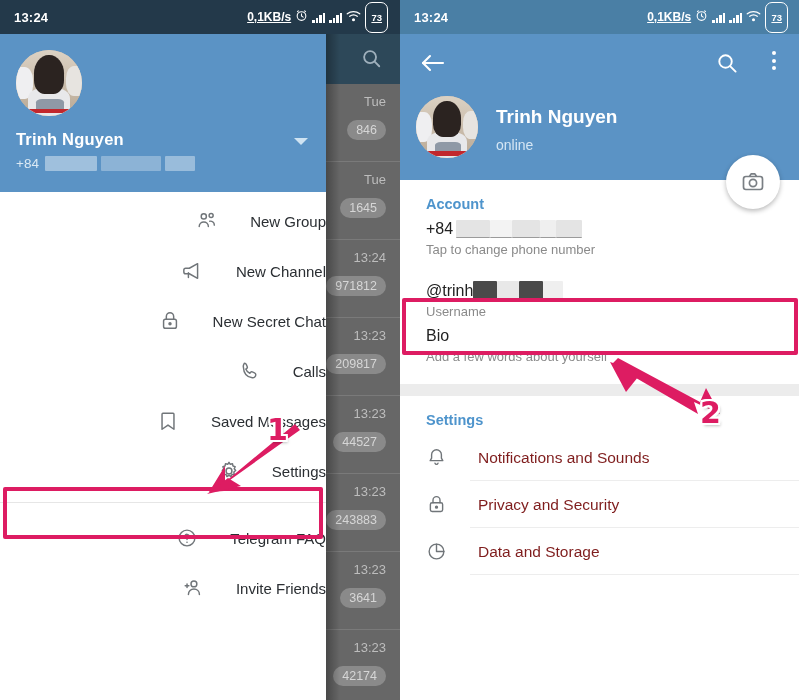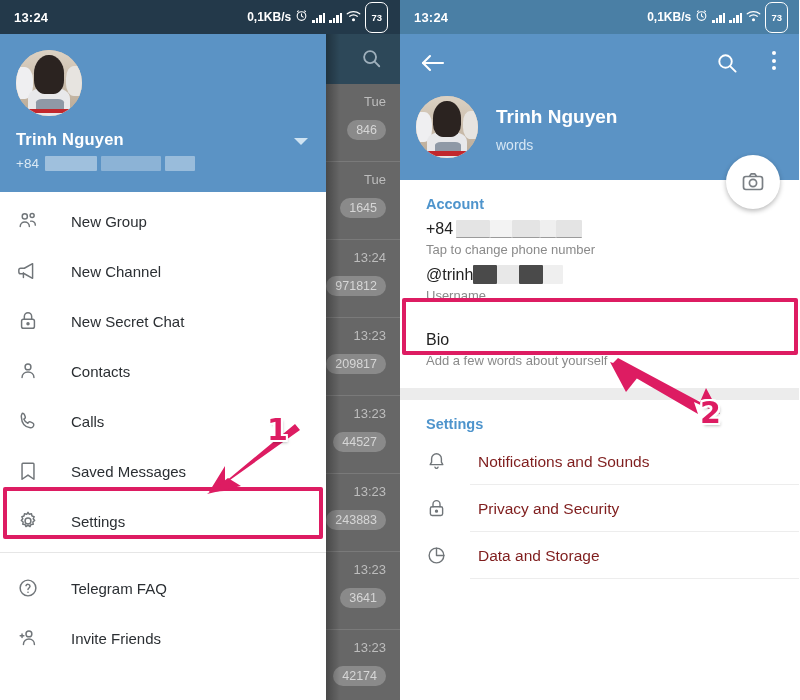--- a/index.html
+++ b/index.html
@@ -18,21 +18,21 @@
 
   
   .statusbar {
     position: absolute; top: 0; left: 0; width: 100%; height: 34px;
     color: #ffffff; font-size: 13px; font-weight: bold;
     display: flex; align-items: center;
   }
   .sb-dark  { background: #23394a; }
   .sb-blue  { background: #4a7fa5; }
   .sb-time  { margin-left: 14px; letter-spacing: .2px; }
-  .sb-right { margin-left: auto; margin-right: 12px; display: flex; align-items: center; gap: 4px; }
+  .sb-right { margin-left: auto; margin-right: 12px; display: flex; align-items: center; gap: 4px; text-decoration: underline; }
   .sb-net   { font-size: 12px; font-weight: bold; }
   .sb-ico   { display: inline-block; }
   .batt {
     border: 1.4px solid #fff; border-radius: 7px; padding: 8px 5px;
     font-size: 9.5px; line-height: 13px; font-weight: bold;
   }
   .bars { display: inline-flex; align-items: flex-end; gap: 1.2px; height: 11px; }
   .bars i { display: block; width: 2.4px; background: #fff; }
   .bars i:nth-child(1){height:3px}.bars i:nth-child(2){height:5px}
   .bars i:nth-child(3){height:7.5px}.bars i:nth-child(4){height:10px}
@@ -83,21 +83,21 @@
   #drawer-phone { position: absolute; left: 16px; top: 122px; color: #dbe9f4; font-size: 13.5px;
      display: flex; align-items: center; gap: 2px; }
   .redact { display: inline-block; height: 15px; border-radius: 1px; }
   .redact.blue { background: rgba(255,255,255,.42); }
   #drawer-caret { position: absolute; right: 18px; top: 104px;
      width: 0; height: 0; border-left: 7px solid transparent; border-right: 7px solid transparent;
      border-top: 7px solid #cfe3f2; }
 
   .menu { padding-top: 4px; }
   .menu-item {
-    height: 50px; display: flex; align-items: center; padding-left: 17px; position: relative;
+    height: 50px; display: flex; align-items: center; padding-left: 36px; position: relative; justify-content: flex-end;
   }
   .menu-ico { width: 34px; display: flex; align-items: center; justify-content: flex-start; color: #707579; }
   .menu-label { font-size: 15px; color: #2b2f33; margin-left: 20px; }
   .menu-sep { height: 1px; background: #e6e6e6; margin: 6px 0; }
 
   
   #settings-highlight {
     position: absolute; left: 3px; top: 487px; width: 320px; height: 52px;
     border: 4px solid #dd1c62; border-radius: 2px; pointer-events: none;
   }
@@ -248,29 +248,20 @@
           </div>
           <div class="menu-item">
             <span class="menu-ico">
               <svg width="22" height="22" viewBox="0 0 24 24" fill="none" stroke="#707579" stroke-width="1.6" stroke-linecap="round" stroke-linejoin="round">
                 <rect x="5" y="10" width="14" height="10" rx="2"></rect>
                 <path d="M8 10V7a4 4 0 0 1 8 0v3"></path>
                 <circle cx="12" cy="15" r="1.1" fill="#707579"></circle>
               </svg>
             </span>
                    <span class="menu-label">New Secret Chat</span>
-          </div>
-          <div class="menu-item">
-            <span class="menu-ico">
-              <svg width="22" height="22" viewBox="0 0 24 24" fill="none" stroke="#707579" stroke-width="1.6" stroke-linecap="round" stroke-linejoin="round">
-                <circle cx="12" cy="7.5" r="3.2"></circle>
-                <path d="M5.5 19c0-3.6 2.9-6 6.5-6s6.5 2.4 6.5 6"></path>
-              </svg>
-            </span>
-                   <span class="menu-label">Contacts</span>
           </div>
           <div class="menu-item">
             <span class="menu-ico">
               <svg width="22" height="22" viewBox="0 0 24 24" fill="none" stroke="#707579" stroke-width="1.6" stroke-linecap="round" stroke-linejoin="round">
                 <path d="M6 3.5c1 0 1.6.4 2 1.4l1 2.4c.3.8.1 1.4-.5 1.9l-1 .8c.8 2 2.3 3.6 4.3 4.5l.8-1c.5-.6 1.1-.8 1.9-.5l2.4 1c1 .4 1.4 1 1.4 2 0 2.1-1.7 3.5-3.8 3.3C8.6 18.8 5.2 15.4 4.7 7.3 4.5 5.2 5.9 3.5 6 3.5z"></path>
               </svg>
             </span>
                    <span class="menu-label">Calls</span>
           </div>
           <div class="menu-item">
@@ -344,21 +335,21 @@
             <div class="sky"></div>
             <div class="sideA"></div>
             <div class="sideB"></div>
           <div class="shirt"></div>
             <div class="hair"></div>
             <div class="pants"></div>
             <div class="redln"></div>
           </div>
       </div>
       <div id="profile-name">Trinh Nguyen</div>
-      <div id="profile-status">words</div>
+      <div id="profile-status">online</div>
     </div>
 
     <div id="camera-fab">
       <svg width="24" height="24" viewBox="0 0 24 24" fill="none" stroke="#7a7f84" stroke-width="1.7">
         <rect x="2.5" y="6.5" width="19" height="13" rx="2.4"></rect>
         <path d="M8.5 6.5l1.6-2.6h3.8l1.6 2.6" stroke-linejoin="round"></path>
         <circle cx="12" cy="13" r="3.6"></circle>
       </svg>
     </div>
 
@@ -370,32 +361,32 @@
           <span>+84</span>
           <span class="redact grey acct-underline" style="width:34px;height:18px;margin-left:3px"></span>
           <span class="redact acct-underline" style="width:22px;height:18px;background:#f3f3f3"></span>
           <span class="redact grey acct-underline" style="width:28px;height:18px"></span>
           <span class="redact acct-underline" style="width:16px;height:18px;background:#efefef"></span>
           <span class="redact grey acct-underline" style="width:26px;height:18px"></span>
         </div>
         <div class="acct-sub">Tap to change phone number</div>
       </div>
 
-      <div class="acct-row" style="">
+      <div class="acct-row" style="margin-top:16px">
         <div class="acct-main">
           <span>@trinh</span>
           <span class="redact dgrey" style="width:24px;height:19px"></span>
           <span class="redact" style="width:22px;height:19px;background:#e8e8e8"></span>
           <span class="redact dgrey" style="width:24px;height:19px"></span>
           <span class="redact" style="width:20px;height:19px;background:#efefef"></span>
         </div>
         <div class="acct-sub">Username</div>
       </div>
 
-      <div class="acct-row" style="margin-top:20px">
+      <div class="acct-row" style="">
         <div class="acct-main">
             <span>Bio</span>
           </div>
         <div class="acct-sub">Add a few words about yourself</div>
       </div>
 
       <div class="grey-gap" style="margin-top:14px"></div>
 
       <div class="sec-title">Settings</div>
       <div id="settings-list">

